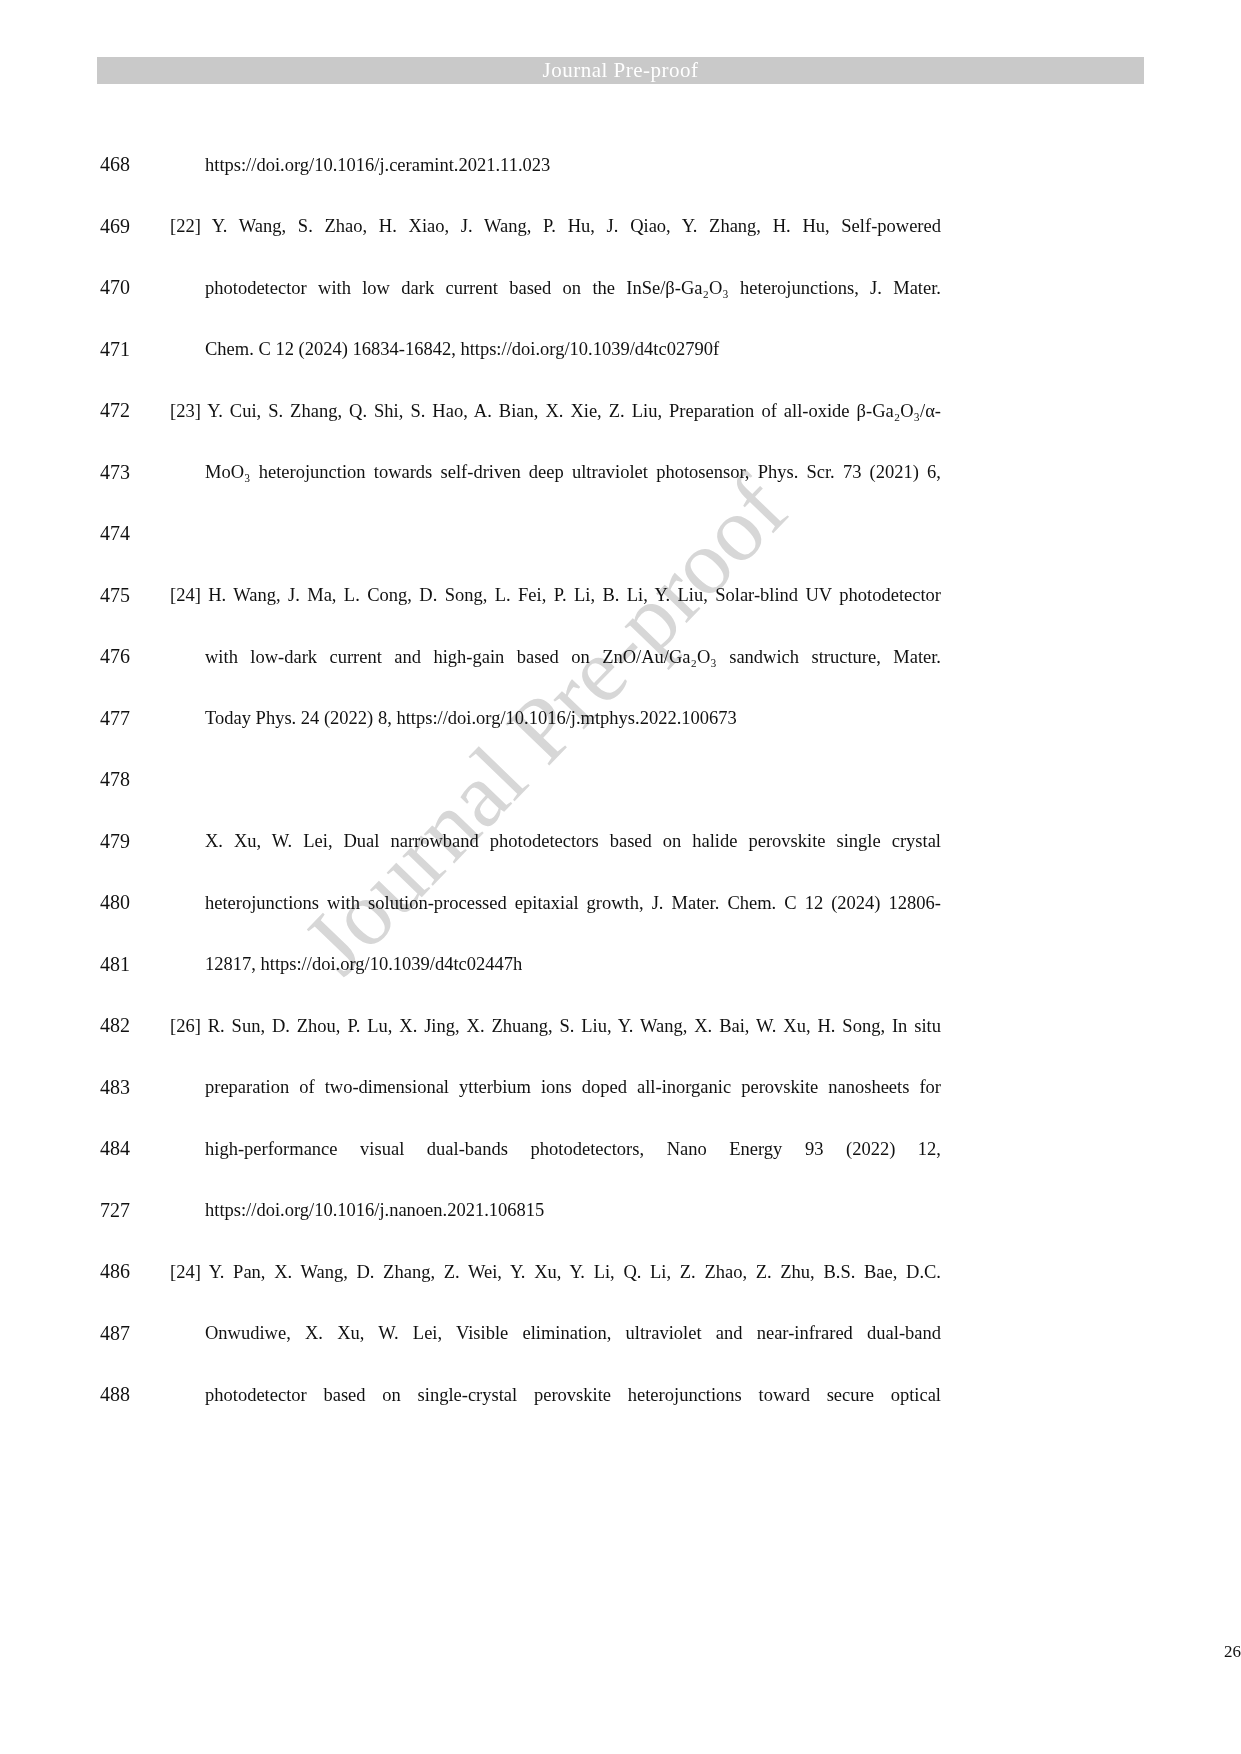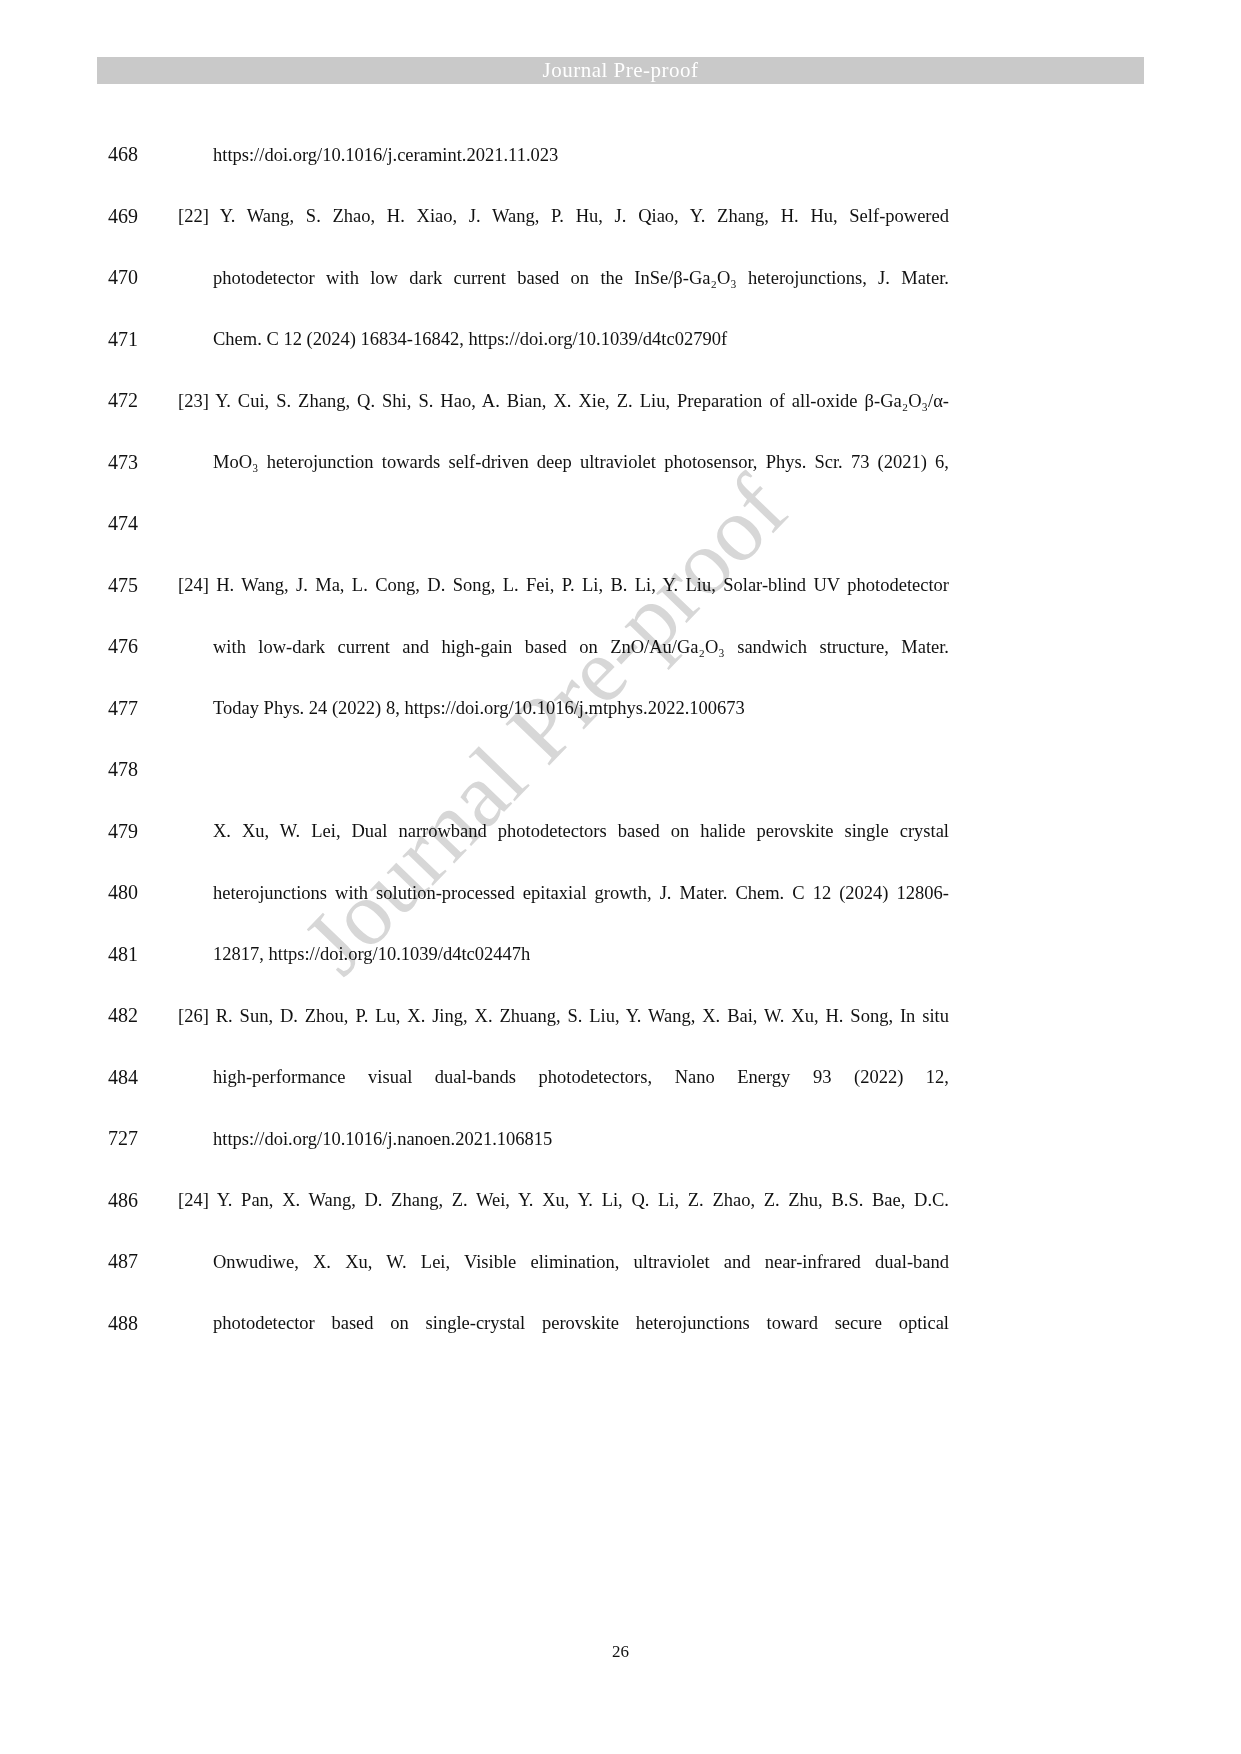--- a/index.html
+++ b/index.html
@@ -42,25 +42,24 @@
     top: 725px;
     transform: translate(-50%, -50%) rotate(-46deg);
     font-size: 92px;
     color: var(--watermark-color);
     white-space: nowrap;
     z-index: 1;
     user-select: none;
   }
   .content {
     position: absolute;
-    top: 124px;
+    top: 134px;
     left: 100px;
     width: 841px;
     z-index: 2;
-    margin-left: 8px;
   }
   .line {
     display: flex;
     height: 61.5px;
     align-items: center;
     overflow: hidden;
   }
   .line-num {
     flex: 0 0 70px;
     font-size: 20px;
@@ -76,21 +75,21 @@
   .line-text.indent-ref  { padding-left: 0; }
   .line-text.fill {
     text-align: justify;
     text-align-last: justify;
   }
   .footer {
     position: absolute;
     top: 1642px;
     left: 0;
     width: 100%;
-    text-align: center;
+    text-align: right;
     font-size: 17px;
     z-index: 2;
   }
 </style>
 </head>
 <body>
 
 <div class="page">
 
   <div class="header-bar">
@@ -152,20 +151,24 @@
     </div>
       <div class="line">
       <span class="line-num">481</span>
       <span class="line-text indent-cont">12817, https://doi.org/10.1039/d4tc02447h</span>
     </div>
       <div class="line">
       <span class="line-num">482</span>
       <span class="line-text indent-ref fill">[26] R. Sun, D. Zhou, P. Lu, X. Jing, X. Zhuang, S. Liu, Y. Wang, X. Bai, W. Xu, H. Song, In situ</span>
     </div>
       <div class="line">
+      <span class="line-num">483</span>
+      <span class="line-text indent-cont fill">preparation of two-dimensional ytterbium ions doped all-inorganic perovskite nanosheets for</span>
+    </div>
+      <div class="line">
       <span class="line-num">484</span>
       <span class="line-text indent-cont fill">high-performance visual dual-bands photodetectors, Nano Energy 93 (2022) 12,</span>
     </div>
       <div class="line">
       <span class="line-num">727</span>
       <span class="line-text indent-cont">https://doi.org/10.1016/j.nanoen.2021.106815</span>
     </div>
       <div class="line">
       <span class="line-num">486</span>
       <span class="line-text indent-ref fill">[24] Y. Pan, X. Wang, D. Zhang, Z. Wei, Y. Xu, Y. Li, Q. Li, Z. Zhao, Z. Zhu, B.S. Bae, D.C.</span>

